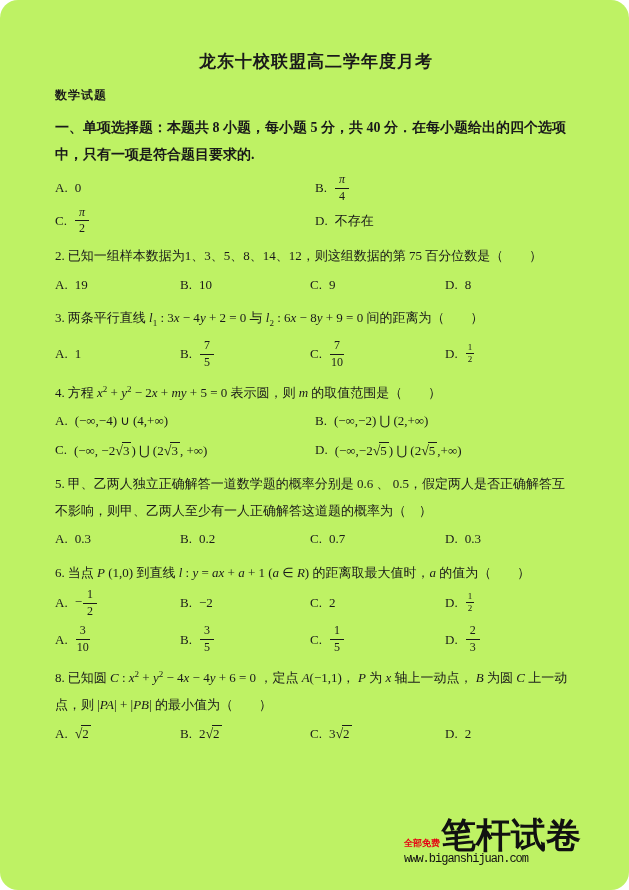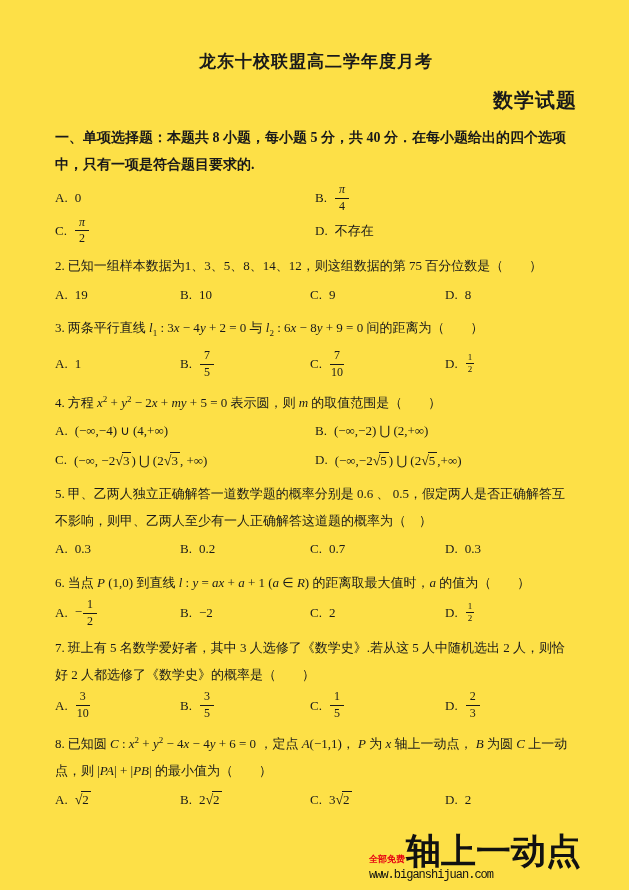--- a/index.html
+++ b/index.html
@@ -5,29 +5,30 @@
   html, body { margin:0; padding:0; background:#ffffff; }
   body {
     width:629px; height:890px; overflow:hidden;
     font-family:"Liberation Serif", serif;
     color:#1a1a1a;
   }
   .page {
     position:relative; box-sizing:border-box;
     width:629px; height:890px;
     padding:50px 52px 0 55px;
-    background:#fde047;
+    background:#bef264;
+    border-radius:18px;
   }
   .doc-title {
     margin:0 0 14px 0; text-align:center;
     font-size:17px; font-weight:bold; letter-spacing:1px;
   }
   .doc-subtitle {
-    margin:0 0 10px 0; text-align:right;
-    font-size:20px; font-weight:bold; letter-spacing:1px;
+    margin:0 0 10px 0; text-align:left;
+    font-size:12px; font-weight:bold; letter-spacing:1px;
   }
   .intro {
     margin:0 0 4px 0; font-weight:bold;
     font-size:14px; line-height:27px;
   }
   .question { margin:0; }
   .stem { margin:5px 0 1px 0; font-size:13px; line-height:27px; }
   .qnum { margin-right:3px; }
   .options {
     display:grid; align-items:center;
@@ -45,21 +46,21 @@
     text-align:center; line-height:1.15; font-size:12px;
     margin:1px 1px;
   }
   .frac .num { display:block; border-bottom:1px solid #1a1a1a; padding:0 4px 1px 4px; }
   .frac .den { display:block; padding-top:1px; }
   .frac.small { font-size:9px; line-height:1.1; }
   .frac.small .num { padding:0 2px 0 2px; }
   .sqrt { display:inline-flex; align-items:stretch; vertical-align:baseline; }
   .sqrt .rad { font-size:14px; line-height:1; align-self:flex-end; margin-right:-1px; }
   .sqrt .rcnd { border-top:1px solid #1a1a1a; padding:1px 2px 0 1px; line-height:1.1; }
-  .watermark { position:absolute; right:48px; bottom:8px; }
+  .watermark { position:absolute; right:48px; bottom:24px; }
   .wm-top { display:flex; align-items:flex-end; }
   .wm-free { font-size:9px; font-weight:bold; line-height:1; margin:0 1px 4px 0; }
   .wm-brand {
     font-size:35px; font-weight:bold; line-height:0.95;
     font-family:"Liberation Serif", serif; color:#111;
   }
   .wm-url {
     font-size:12px; font-weight:normal; color:#111;
     font-family:"Liberation Mono", monospace; letter-spacing:-1px;
   }
@@ -210,21 +211,20 @@
             <span class="opt-content"><span class="math"><span>2</span></span></span>
           </span>
           <span class="option">
             <span class="opt-label">D.</span>
             <span class="opt-content"><span class="frac math small"><span class="num"><span>1</span></span><span class="den"><span>2</span></span></span></span>
           </span>
         </div>
   </div>
 
   <div class="question">
-    <p class="stem"><span class="qnum">7.</span><span class="stem-segs"><span class="txt">班上有 5 名数学爱好者，其中 3 人选修了《数学史》.若从这 5 人中随机选出 2 人，则恰好 2 人都选修了《数学史》的概率是（　　）</span></span></p>
     <div class="options cols-4">
           <span class="option">
             <span class="opt-label">A.</span>
             <span class="opt-content"><span class="frac math"><span class="num"><span>3</span></span><span class="den"><span>10</span></span></span></span>
           </span>
           <span class="option">
             <span class="opt-label">B.</span>
             <span class="opt-content"><span class="frac math"><span class="num"><span>3</span></span><span class="den"><span>5</span></span></span></span>
           </span>
           <span class="option">
@@ -266,17 +266,17 @@
             <span class="opt-label">D.</span>
             <span class="opt-content"><span class="math"><span>2</span></span></span>
           </span>
         </div>
   </div>
 </div>
 
   <div class="watermark">
     <div class="wm-top">
       <span class="wm-free" style="color: rgb(230, 0, 18);">全部免费</span>
-      <span class="wm-brand">轴上一动点</span>
+      <span class="wm-brand">笔杆试卷</span>
     </div>
     <div class="wm-url">www.biganshijuan.com</div>
   </div>
 </div>
 
 </body></html>

